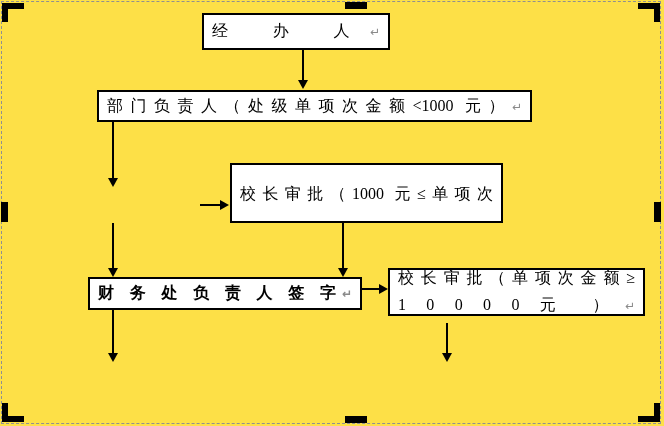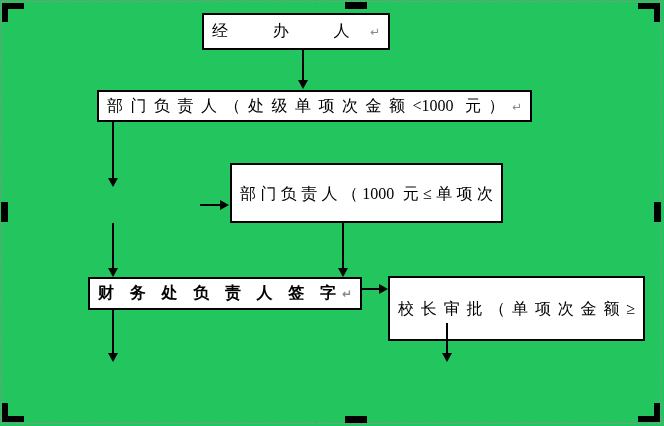--- a/index.html
+++ b/index.html
@@ -1,20 +1,20 @@
 <!DOCTYPE html>
 <html><head>
 <meta charset="utf-8">
 <style>
   html, body { margin: 0; padding: 0; background: #ffffff; }
   #stage {
     position: relative;
     width: 664px;
     height: 426px;
-    background: #22c55e;
+    background: #fde047;
     font-family: "Liberation Serif", "DejaVu Serif", serif;
     font-size: 16px;
     color: #000000;
     overflow: hidden;
   }
 
   
   .frame {
     position: absolute;
     left: 1px; top: 1px; right: 3px; bottom: 2px;
@@ -55,21 +55,21 @@
     color: #8a8a8a;
     font-size: 12px;
     font-family: "DejaVu Sans", sans-serif;
   }
 
   .n1 { left: 202px; top: 13px;  width: 188px; height: 37px; }
   .n2 { left: 97px;  top: 90px;  width: 435px; height: 32px; align-items: center; }
   .n3 { left: 16px;  top: 187px; width: 184px; height: 36px; }
   .n4 { left: 230px; top: 163px; width: 273px; height: 60px; }
   .n5 { left: 88px;  top: 277px; width: 274px; height: 33px; font-weight: bold; }
-  .n6 { left: 388px; top: 276px; width: 257px; height: 65px; }
+  .n6 { left: 388px; top: 268px; width: 257px; height: 48px; }
   .n7 { left: 42px;  top: 362px; width: 434px; height: 37px; }
 
   
   .cv { position: absolute; width: 2px; background: #000; }
   .cv::after {
     content: ""; position: absolute; top: 100%; left: -4px;
     width: 0; height: 0;
     border-left: 5px solid transparent; border-right: 5px solid transparent;
     border-top: 9px solid #000;
   }
@@ -107,29 +107,30 @@
   <div class="node n1">
     <div class="ntext"><span>经 办 人</span><span class="mark">↵</span></div>
   </div>
 
   <div class="node n2">
     <div class="ntext"><span>部门负责人（处级单项次金额&lt;1000 元）</span><span class="mark">↵</span></div>
   </div>
 
 
   <div class="node n4">
-    <div class="ntext"><span>部门负责人（1000 元≤单项次</span></div>
+    <div class="ntext"><span>校长审批（1000 元≤单项次</span></div>
   </div>
 
   <div class="node n5">
     <div class="ntext"><span>财 务 处 负 责 人 签 字</span><span class="mark">↵</span></div>
   </div>
 
   <div class="node n6">
     <div class="ntext"><span>校长审批（单项次金额≥</span></div>
+    <div class="ntext"><span>1 0 0 0 0 元 ）</span><span class="mark">↵</span></div>
   </div>
 
 
   <div class="cv c1"></div>
   <div class="cv c2"></div>
   <div class="ch c3"></div>
   <div class="cv c4"></div>
   <div class="cv c5"></div>
   <div class="ch c6"></div>
   <div class="cv c7"></div>

